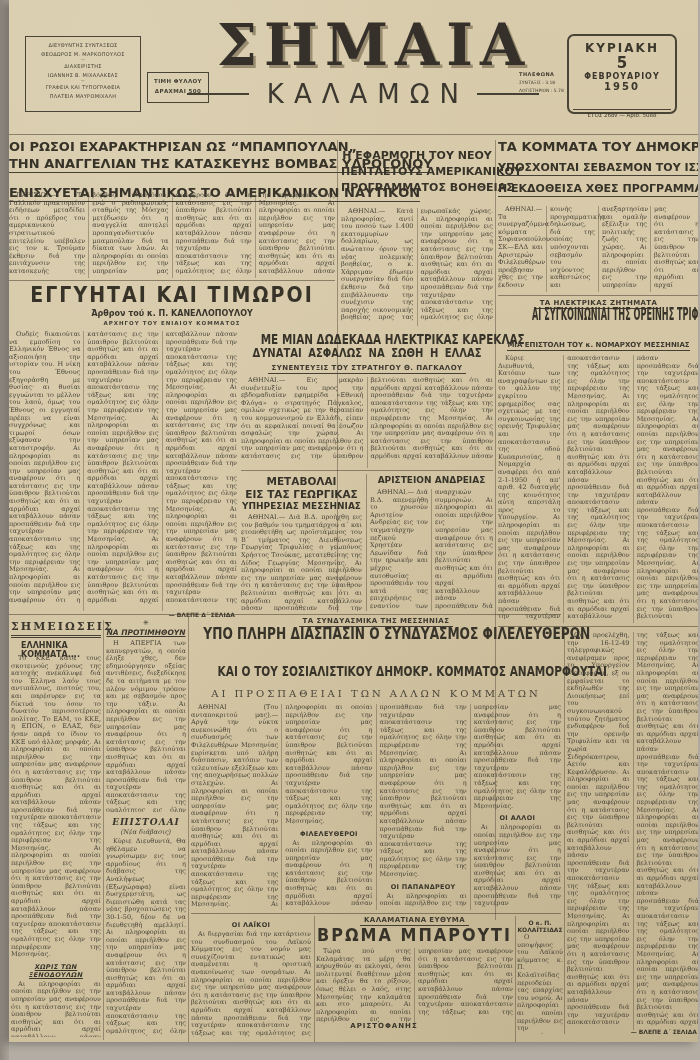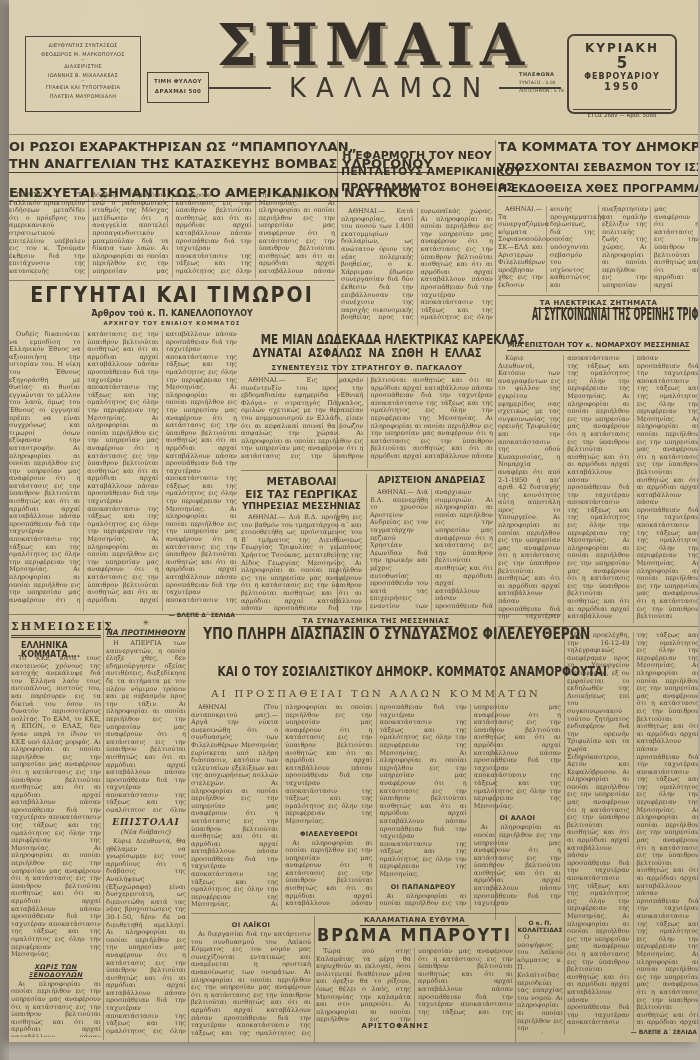--- a/index.html
+++ b/index.html
@@ -39,21 +39,21 @@
 
   
   #hdr-staff{left:16px;top:36px;width:114px;height:70px;border:1.5px solid #4a4436;
      font:5px/1.7 "DejaVu Sans",sans-serif;text-align:center;color:#433f33;padding-top:4px;letter-spacing:.3px}
   #hdr-staff .sep{font-size:4px;line-height:1}
   #hdr-price{left:138px;top:72px;width:60px;height:26px;border:1.5px solid #4a4436;
      font:bold 5.5px/1.9 "DejaVu Sans",sans-serif;text-align:center;color:#433f33;padding-top:3px;letter-spacing:.4px}
   #hdr-title{left:200px;top:16px;width:330px;text-align:center}
   #masthead-title{font-family:"DejaVu Serif",serif;font-weight:bold;font-size:57px;line-height:1;
      letter-spacing:7px;color:#35312a;text-shadow:2.5px 2.5px 0 rgba(100,88,62,.55)}
-  #masthead-sub{display:flex;align-items:center;justify-content:space-between;gap:8px;}
+  #masthead-sub{display:flex;align-items:center;justify-content:flex-end;gap:8px;margin-top:6px}
   #masthead-sub .dash{flex:0 0 62px;height:2px;background:#454135}
   #masthead-sub .txt{font:26px "DejaVu Sans",sans-serif;letter-spacing:10px;color:#3d3930;text-indent:10px}
   #hdr-phones{left:510px;top:70px;width:48px;font:4.5px/1.8 "DejaVu Sans",sans-serif;
      color:#433f33;text-align:left}
   #hdr-phones .ph-t{font-weight:bold;font-size:5px;letter-spacing:.5px}
   #hdr-date{left:558px;top:34px;width:106px;height:76px;border:2px solid #4a4436;border-radius:7px;
      text-align:center;color:#3b372c;font-family:"DejaVu Sans",sans-serif}
   #hdr-date .d1{font-weight:bold;font-size:12px;letter-spacing:2px;margin-top:5px}
   #hdr-date .d2{font-weight:bold;font-size:15px;line-height:1.1}
   #hdr-date .d3{font-weight:bold;font-size:8px;letter-spacing:1px}
@@ -123,21 +123,21 @@
   #epi-head{left:97px;top:817px;width:80px;font:bold italic 9px "DejaVu Serif",serif;text-align:center;
      letter-spacing:1px;color:#3a362c}
   #epi-sub{left:97px;top:828px;width:80px;font:italic 6.5px "DejaVu Serif",serif;text-align:center;color:#454136}
   #epi-body{left:97px;top:838px;width:80px;height:198px}
 
   #laikoi-body{left:182px;top:917px;width:120px;height:120px}
   #vro-kick{left:307px;top:916px;width:197px}
   #vro-t{left:307px;top:924px;width:197px;font-size:16px;letter-spacing:2px}#vro-t>span{transform:scale(1,1.15)}
   #vro-body{left:307px;top:948px;width:197px;height:80px}
   #vro-sig{left:330px;top:1022px;width:90px;font:bold 7px "DejaVu Sans",sans-serif;
-     letter-spacing:1px;color:#3a362c;text-align:right}
+     letter-spacing:1px;color:#3a362c;text-align:center}
   #kol-head{left:508px;top:919px;width:46px;font:bold 6px "DejaVu Sans",sans-serif;text-align:center;color:#3a362c}
   #kol-body{left:508px;top:934px;width:46px;height:100px}
 </style>
 </head>
 <body>
 
 <div id="scan-edge-left"></div>
 
 <div id="paper">
 

